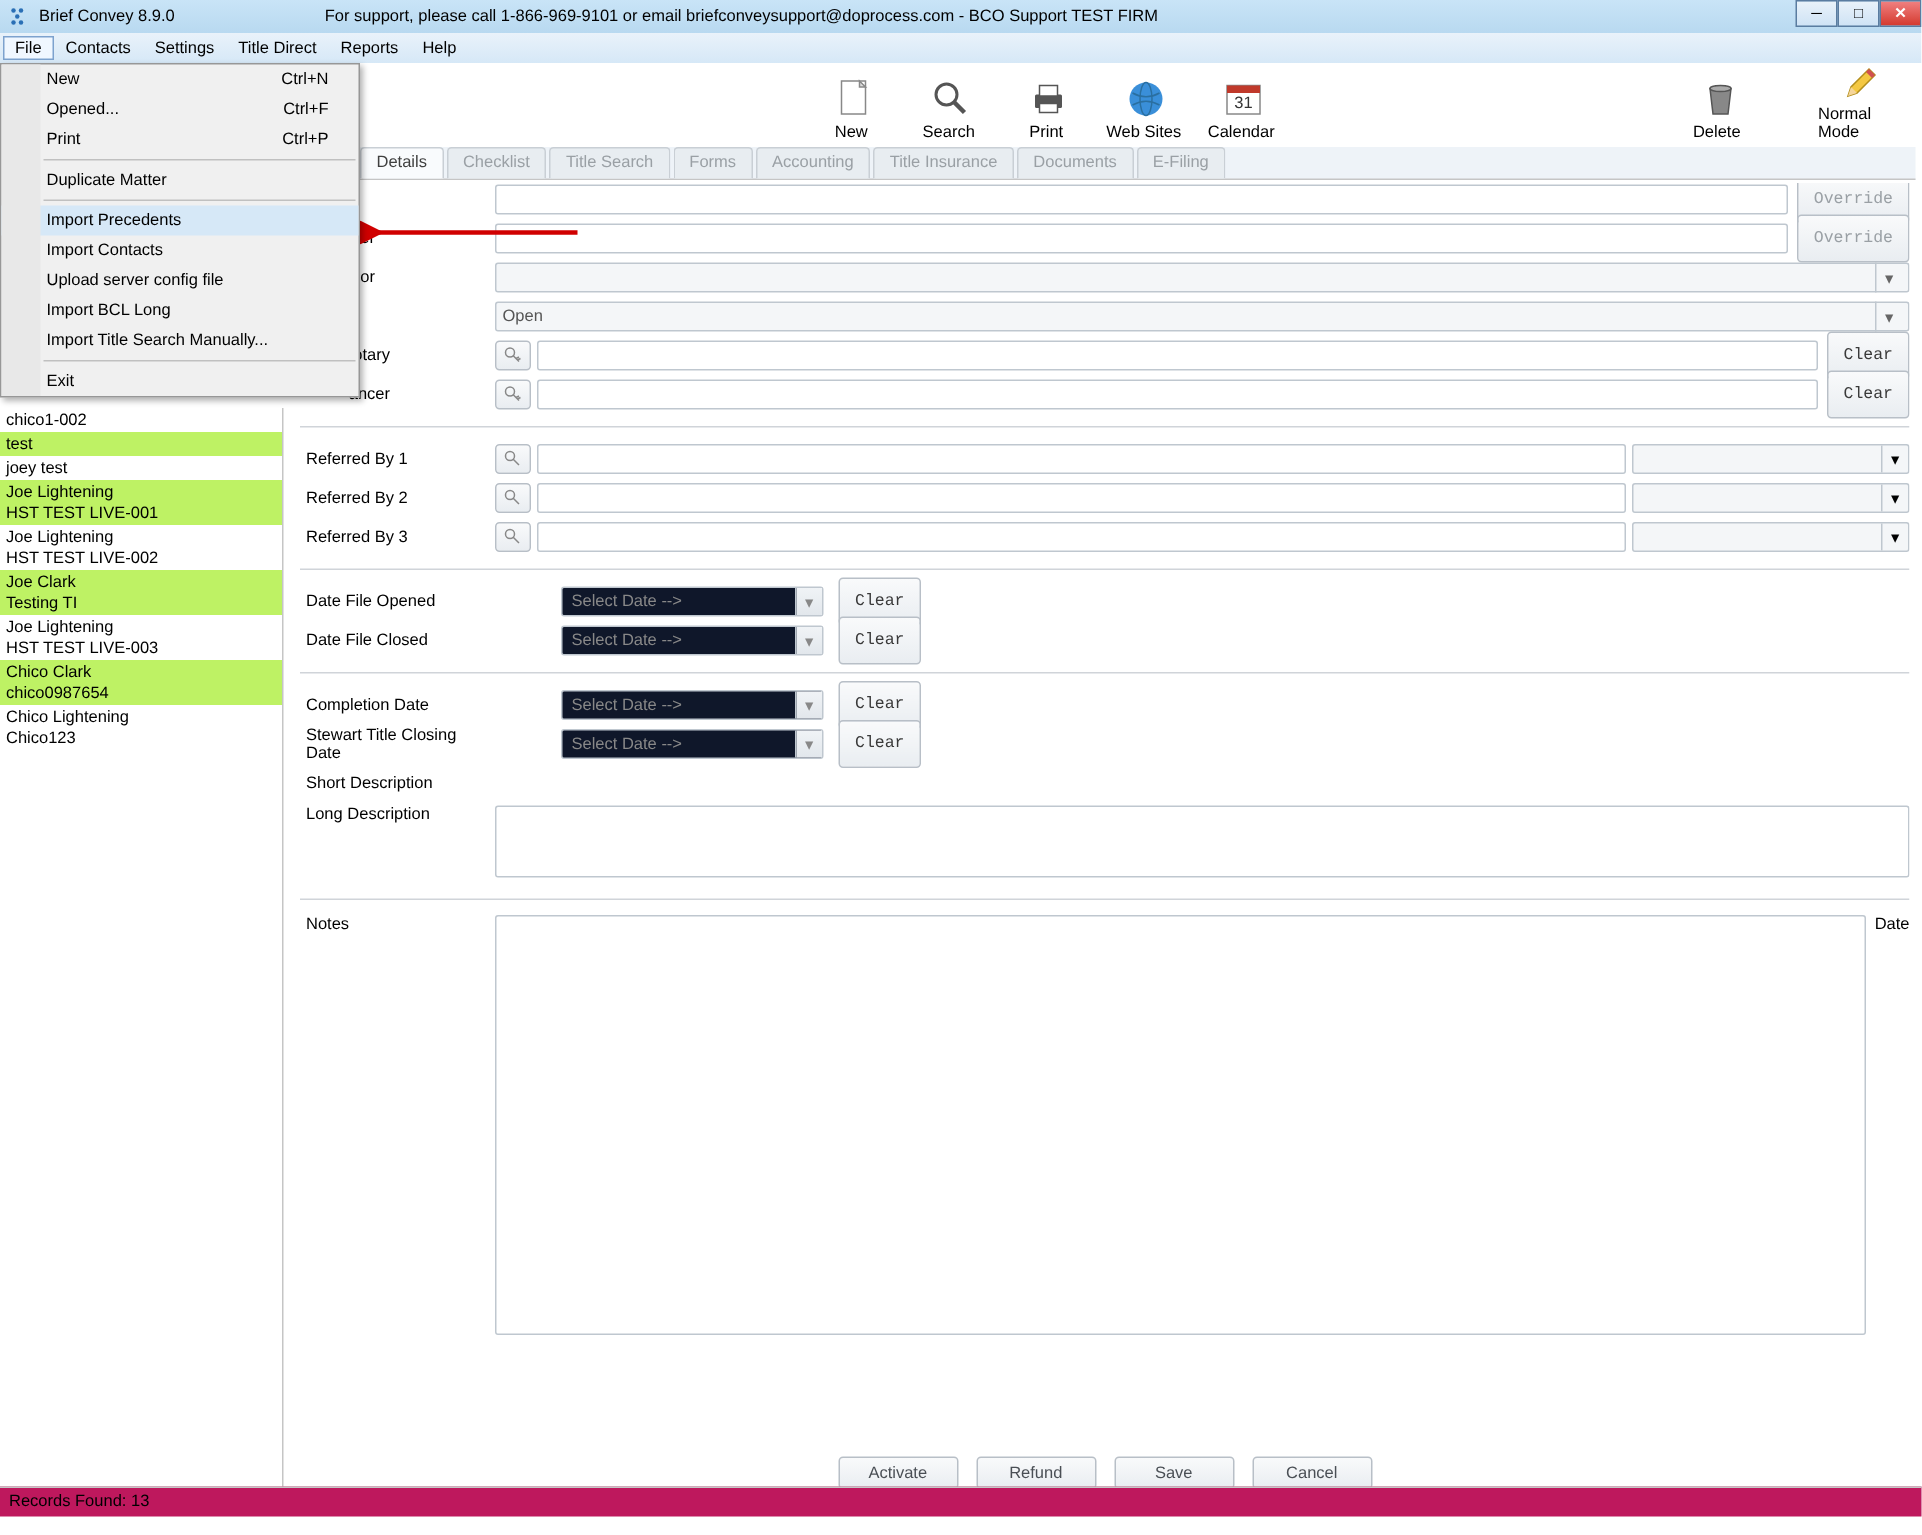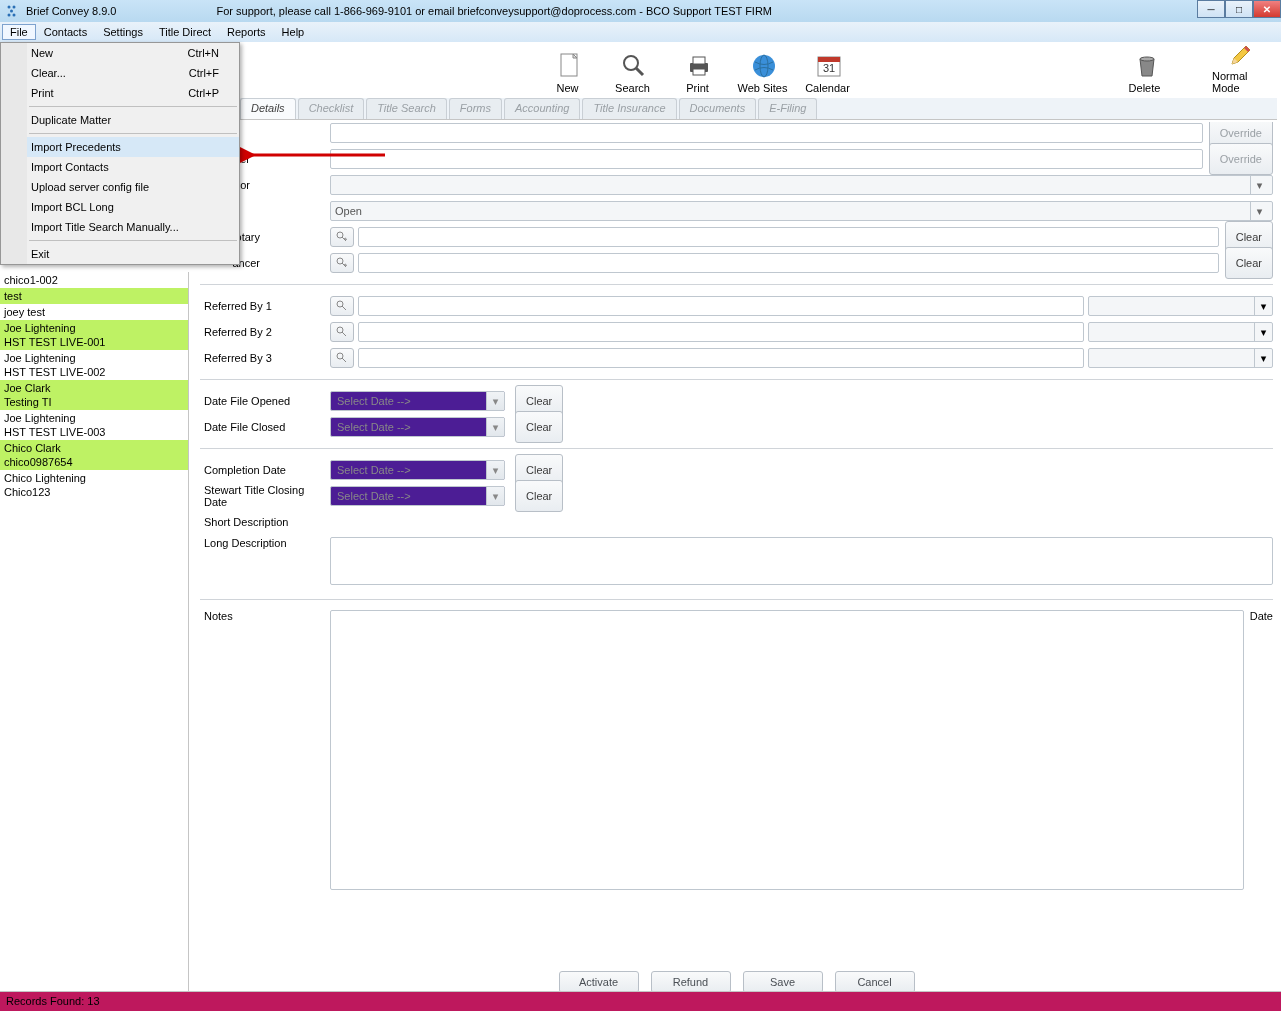--- a/index.html
+++ b/index.html
@@ -32,43 +32,43 @@
 
 .toolbar { position:absolute; left:240px; top:42px; right:4px; height:55px; display:flex; }
 .toolbar-left { display:flex; gap:10px; margin-left:300px;}
 .toolbar-right { margin-left:auto; display:flex; gap:40px; margin-right:10px;}
 .tool-btn { display:flex; flex-direction:column; align-items:center; justify-content:flex-end; width:55px; height:52px; }
 .tool-btn .icon { width:28px; height:28px; display:flex; align-items:center; justify-content:flex-end; }
 .tool-btn .label { font-size:11px; color:#000; margin-top:2px; }
 
 
 .tabstrip { position:absolute; left:240px; top:98px; right:4px; height:22px; display:flex; background:#eef3f8; border-bottom:1px solid #c5c5c5;}
-.tab { padding:3px 10px; color:#9aa0a5; border:1px solid #c9cfd5; border-bottom:none; background:#e8edf1; margin-right:2px; font-size:11px; border-radius:3px 3px 0 0;font-style:italic;}
+.tab { padding:3px 10px; color:#9aa0a5; border:1px solid #c9cfd5; border-bottom:none; background:#e8edf1; margin-right:2px; font-size:11px; border-radius:3px 3px 0 0;}
 .tab.active { background:#f9fbfd; color:#404040; }
 
 
 .sidebar { position:absolute; left:0; top:272px; width:189px; bottom:22px; border-right:1px solid #c5c5c5; background:#fff; }
 .sidebar .row { padding:1px 4px; font-size:11px; line-height:14px;}
 .sidebar .row.alt { background:#bef264; }
 
 
 .statusbar { position:absolute; left:0; bottom:12px; width:100%; height:20px; border-top:1px solid #c5c5c5; padding:3px 6px; background:#be185d; }
 
 
 .form-area { position:absolute; left:200px; top:122px; right:8px; bottom:50px; overflow:hidden; }
 .form-row { display:flex; align-items:center; margin-bottom:4px; height:22px; }
 .form-row .label { width:130px; text-align:left; color:#000; padding-left:4px;}
 .form-row .input { flex:1; height:20px; border:1px solid #bfc7cf; background:#fff; border-radius:2px; display:flex; align-items:center; padding:0 4px; color:#555;}
 .form-row .input.pill { background:#f4f6f8; }
-.form-row .btn { height:32px; padding:0 10px; border:1px solid #b8bfc7; background:linear-gradient(#f9fafb,#e9edf1); border-radius:3px; color:#3a3a3a; margin-left:6px; display:flex; align-items:center;}
+.form-row .btn { height:32px; padding:0 10px; border:1px solid #b8bfc7; background:linear-gradient(#f9fafb,#e9edf1); border-radius:3px; color:#3a3a3a; margin-left:6px; display:flex; align-items:center;font-family:Liberation Mono, monospace;}
 .form-row .btn.muted { color:#9aa0a5; }
 .form-row .key-btn { width:24px; height:20px; border:1px solid #b8bfc7; background:linear-gradient(#f9fafb,#e9edf1); border-radius:3px; display:flex; align-items:center; justify-content:center; margin-right:4px;}
 .form-row .dd-caret { width:18px; height:20px; border-left:1px solid #bfc7cf; display:flex; align-items:center; justify-content:center; color:#666; }
 .separator { height:1px; background:#d0d4d9; margin: 10px 0 10px 0; }
-.date-input { width:175px; height:20px; border:1px solid #bfc7cf; background:#4c1d95; border-radius:2px; display:flex; align-items:center; color:#888;}
+.date-input { width:175px; height:20px; border:1px solid #bfc7cf; background:#0f172a; border-radius:2px; display:flex; align-items:center; color:#888;margin-left:44px;}
 .date-input .text { flex:1; padding:0 6px; }
 .date-input .caret-box { width:18px; height:100%; border-left:1px solid #bfc7cf; background:linear-gradient(#f0f3f6,#e2e7ec); display:flex; align-items:center; justify-content:center;}
 .notes-area { display:flex; align-items:flex-start; margin-top:6px;}
 .notes-box { flex:1; height:280px; border:1px solid #bfc7cf; background:#fff; border-radius:2px; }
 .ref-combo { width:185px; height:20px; border:1px solid #bfc7cf; background:#f4f6f8; border-radius:2px; display:flex; align-items:center; margin-left:4px;}
 .ref-combo .caret-box { width:18px; height:100%; border-left:1px solid #bfc7cf; display:flex; align-items:center; justify-content:center; margin-left:auto;}
 
 
 .action-bar { position:absolute; left:200px; right:8px; bottom:26px; height:26px; display:flex; justify-content:center; gap:12px;}
 .action-bar .abtn { width:80px; height:22px; border:1px solid #b8bfc7; background:linear-gradient(#f9fafb,#e9edf1); border-radius:3px; color:#4a4f55; display:flex; align-items:center; justify-content:center;}
@@ -106,21 +106,21 @@
   <span class="menu-item">Help</span>
 </div>
 
 <div class="dropdown">
   <div class="gutter"></div>
   <div class="dd-item">
       <span>New</span>
       <span>Ctrl+N</span>
     </div>
   <div class="dd-item">
-      <span>Clear...</span>
+      <span>Opened...</span>
       <span>Ctrl+F</span>
     </div>
   <div class="dd-item">
       <span>Print</span>
       <span>Ctrl+P</span>
     </div>
   <div class="dd-sep"></div>
   <div class="dd-item">
       <span>Duplicate Matter</span>
     </div>

